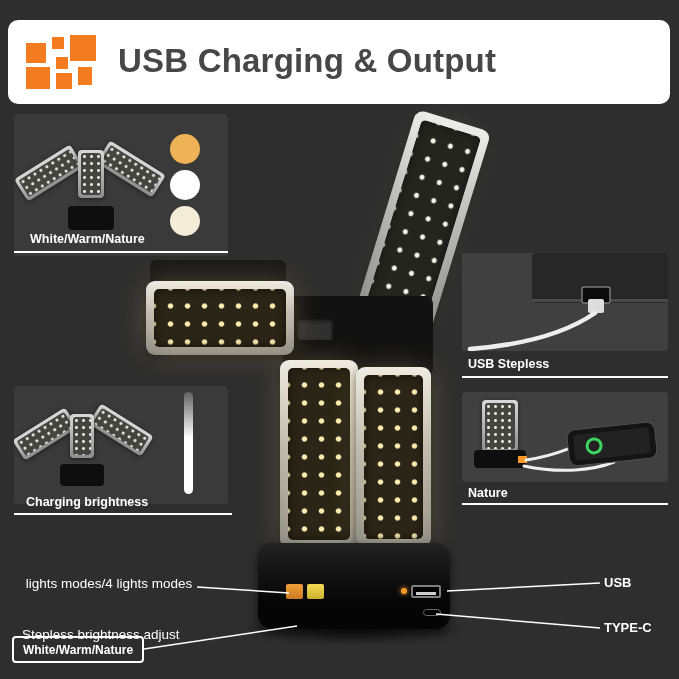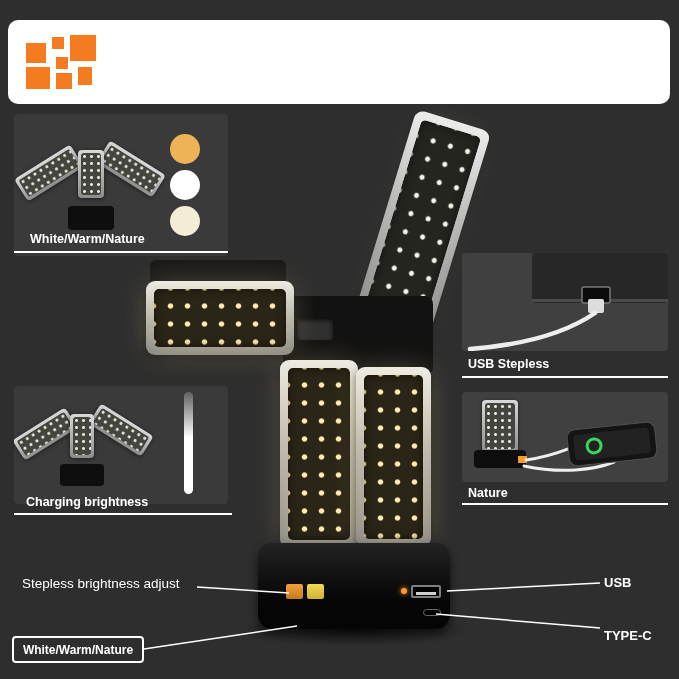--- a/index.html
+++ b/index.html
@@ -103,39 +103,40 @@
   .typec-port { position:absolute; left:165px; top:66px; width:18px; height:7px;
     background:#000; border:1.5px solid #6a6a6a; border-radius:4px; }
 
   
   .modes-text { position:absolute; left:22px; top:541px; color:#ffffff;
     font-size:13.5px; line-height:17px; font-weight:500; white-space:pre; }
   .mode-box { position:absolute; left:12px; top:636px; width:132px; height:27px;
     border:2px solid #ffffff; border-radius:4px; color:#fff; font-size:12px; font-weight:700;
     display:flex; align-items:center; justify-content:center; }
   .lbl-usb   { position:absolute; left:604px; top:575px; color:#fff; font-size:13px; font-weight:700; }
-  .lbl-typec { position:absolute; left:604px; top:620px; color:#fff; font-size:13px; font-weight:700;margin-top:8px; }
+  .lbl-typec { position:absolute; left:604px; top:620px; color:#fff; font-size:13px; font-weight:700; }
 
   .lines-overlay { position:absolute; left:0; top:0; width:679px; height:679px; pointer-events:none; }
 </style>
 </head>
 <body>
 
 <div class="canvas">
 
   <div class="header">
     <div class="logo">
       <i class="s1"></i>
       <i class="s2"></i>
       <i class="s3"></i>
       <i class="s4"></i>
       <i class="s5"></i>
       <i class="s6"></i>
       <i class="s7"></i>
     </div>
+    <h1 class="title">USB Charging &amp; Output</h1>
   </div>
 
   <div class="inset inset-colors">
     <div class="mini-frame" style="left:2px;top:46px;width:66px;height:26px;transform:rotate(-32deg);">
         <div class="face face-mini"></div>
       </div>
     <div class="mini-frame" style="left:84px;top:42px;width:66px;height:26px;transform:rotate(32deg);">
         <div class="face face-mini"></div>
       </div>
     <div class="mini-frame" style="left:64px;top:36px;width:26px;height:48px;">
@@ -217,20 +218,21 @@
     <div class="base">
       <div class="btn-orange"></div>
       <div class="btn-yellow"></div>
       <div class="led-indicator"></div>
       <div class="usb-port"></div>
       <div class="typec-port"></div>
     </div>
   </div>
 
   <div class="modes-text">
+    <div> lights modes/4 lights modes</div>
     <div>Stepless brightness adjust</div>
     
   </div>
 
   <div class="mode-box">White/Warm/Nature</div>
 
   <div class="lbl-usb">USB</div>
   <div class="lbl-typec">TYPE-C</div>
 
   <svg class="lines-overlay" viewBox="0 0 679 679">

